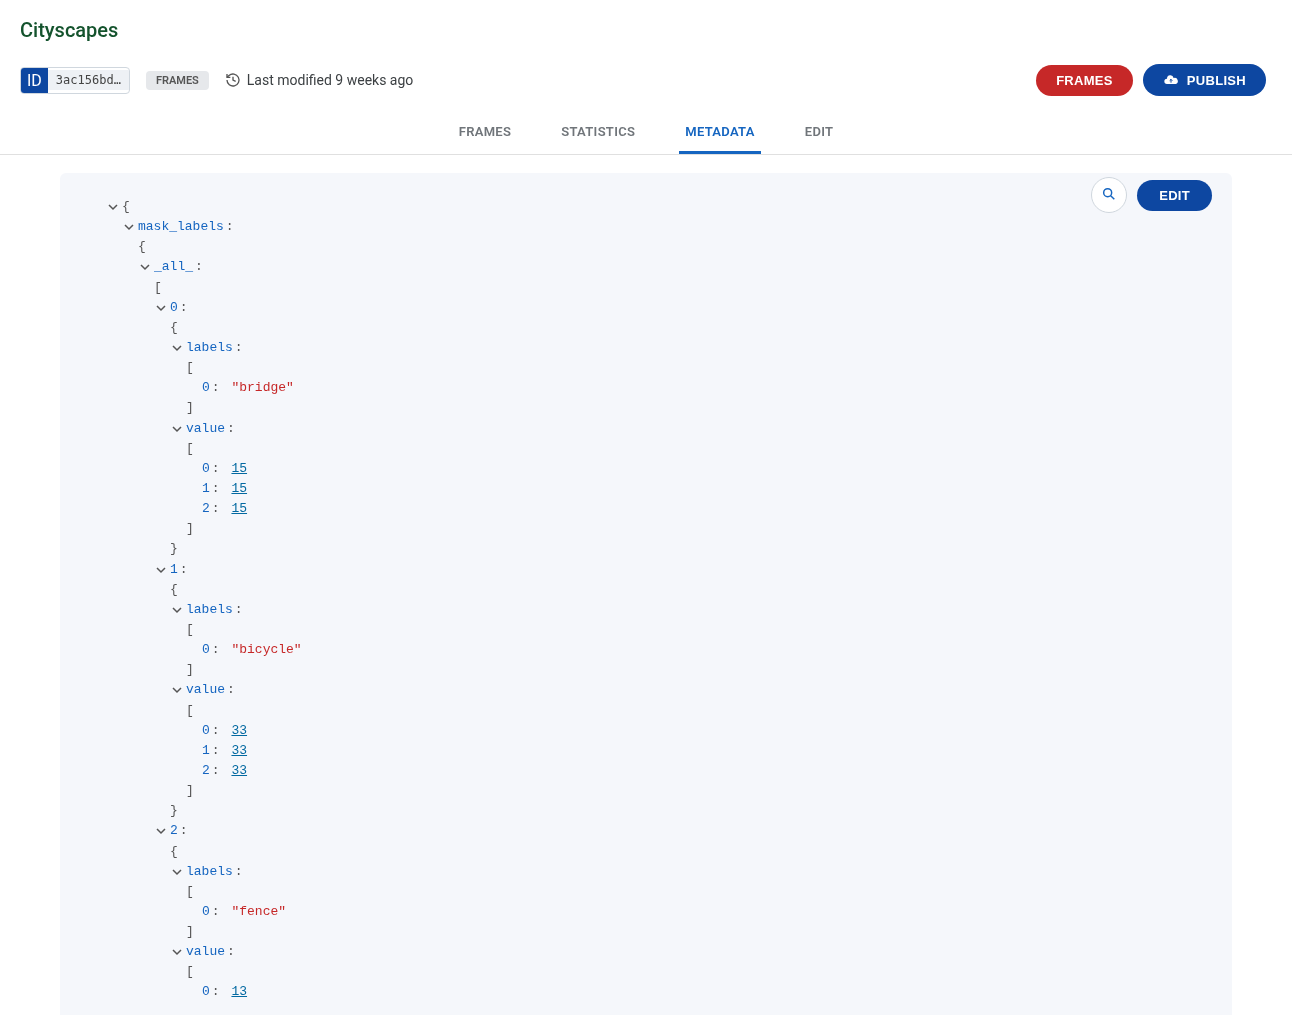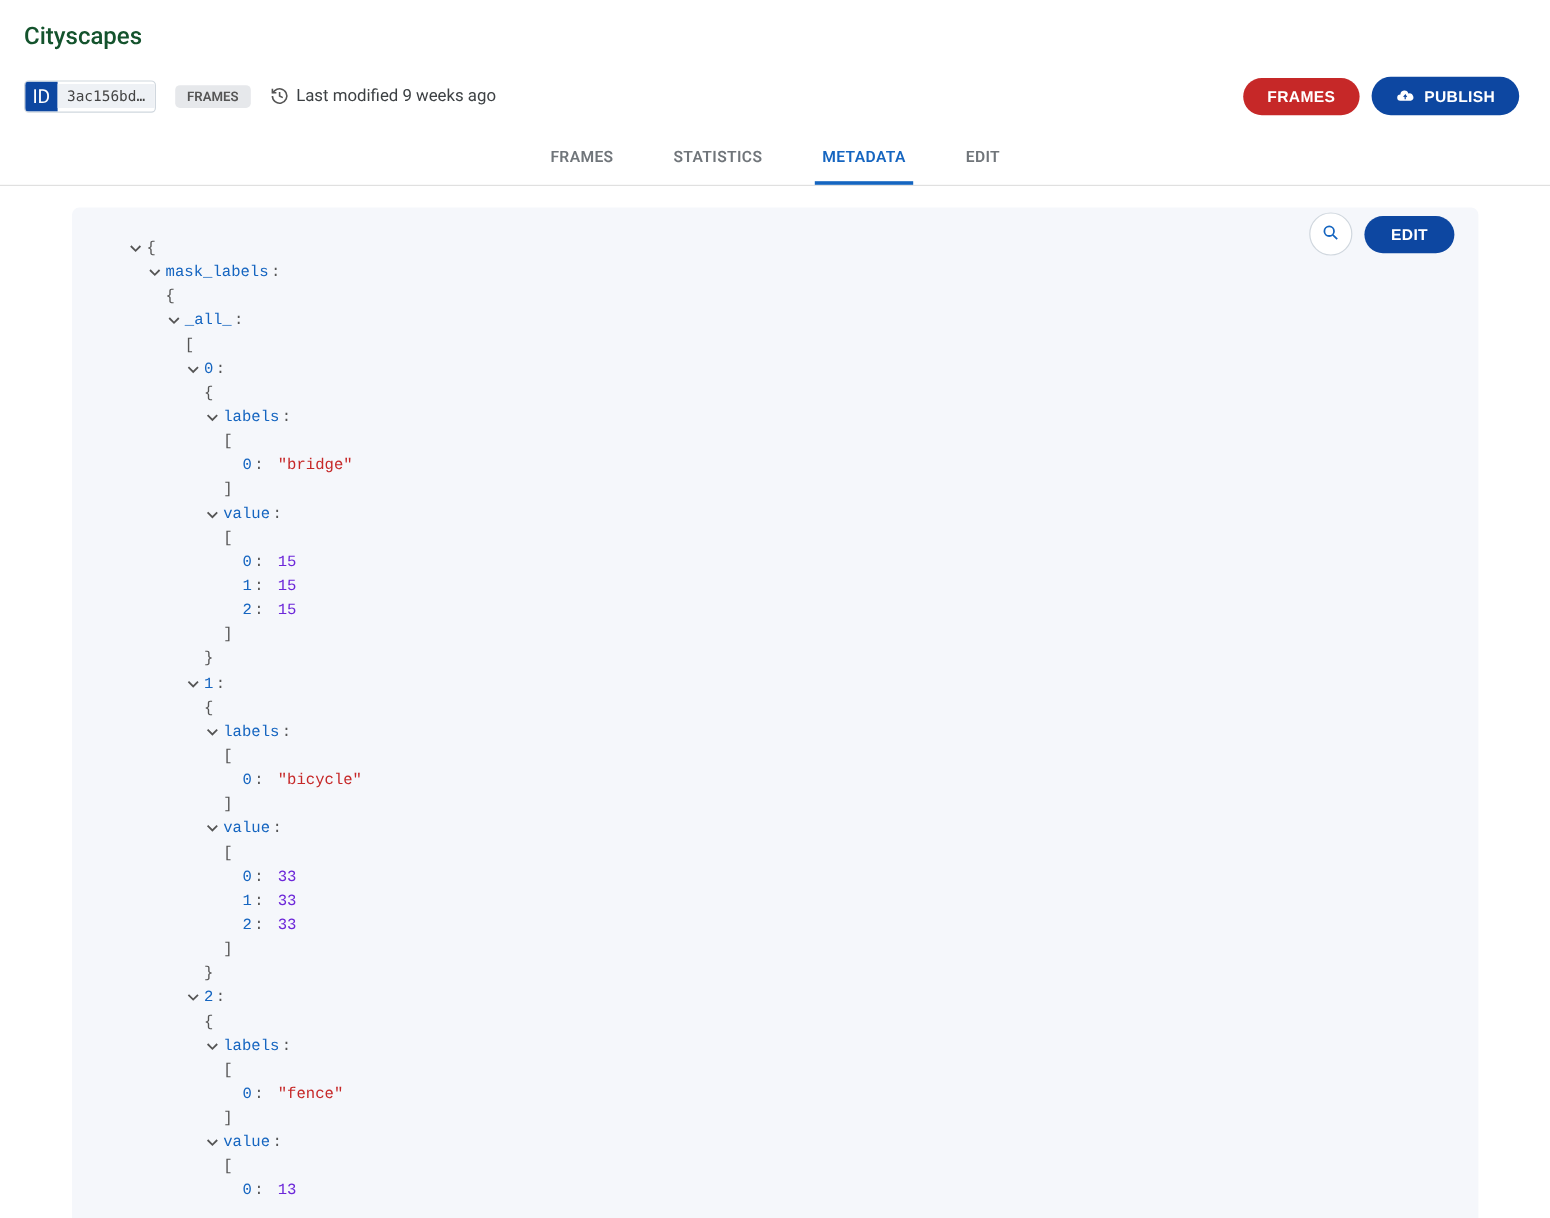--- a/index.html
+++ b/index.html
@@ -162,21 +162,21 @@
   .chev {
     width: 14px;
     display: inline-flex;
     align-items: center;
     justify-content: center;
     color: #555;
     cursor: pointer;
   }
   .chev svg { display: block; }
   .key { color: #1565c0; }
-  .num { color: #6d28d9; }
+  .num { color: #0369a1; text-decoration: underline; }
   .str { color: #c62828; }
   .punct { color: #555; }
   .bracket { color: #555; font-weight: 500; }
   .indent { display: inline-block; }
   .i1 { width: 16px; }
   .i2 { width: 32px; }
   .i3 { width: 48px; }
   .i4 { width: 64px; }
   .i5 { width: 80px; }
   .i6 { width: 96px; }

